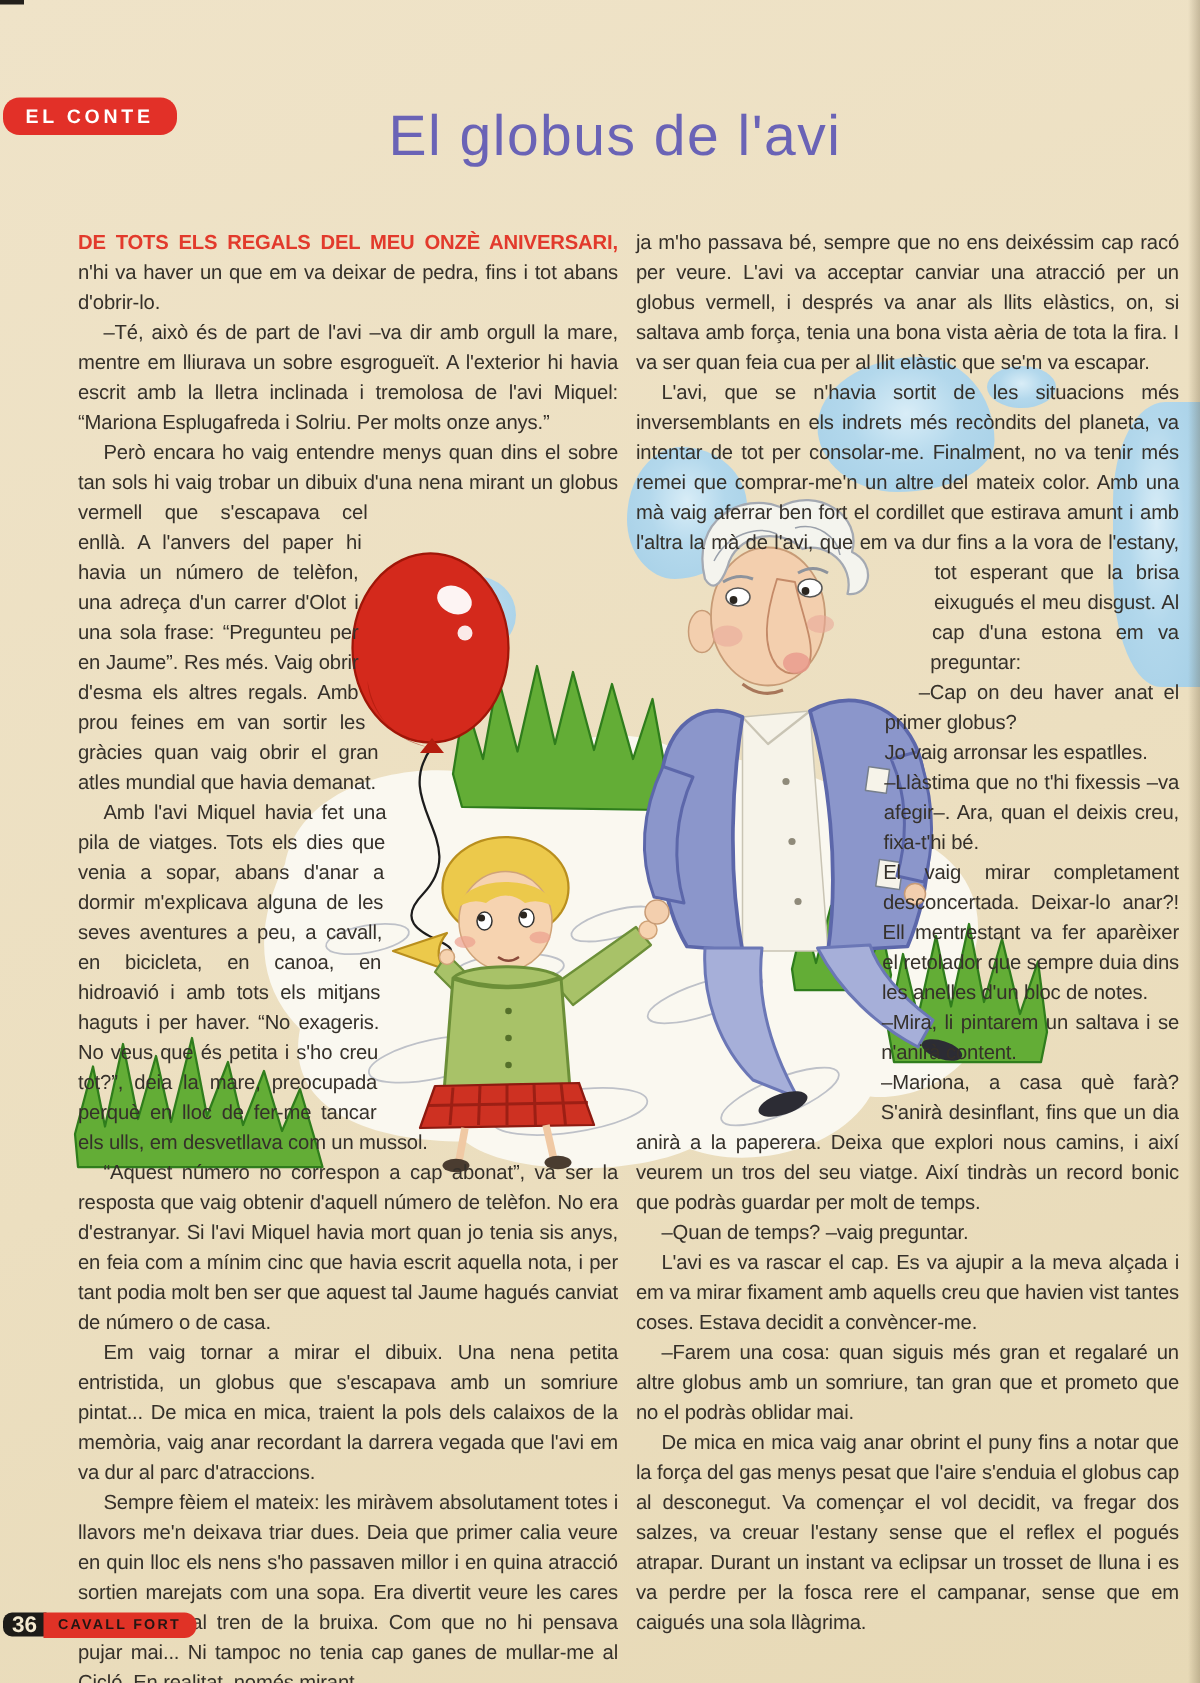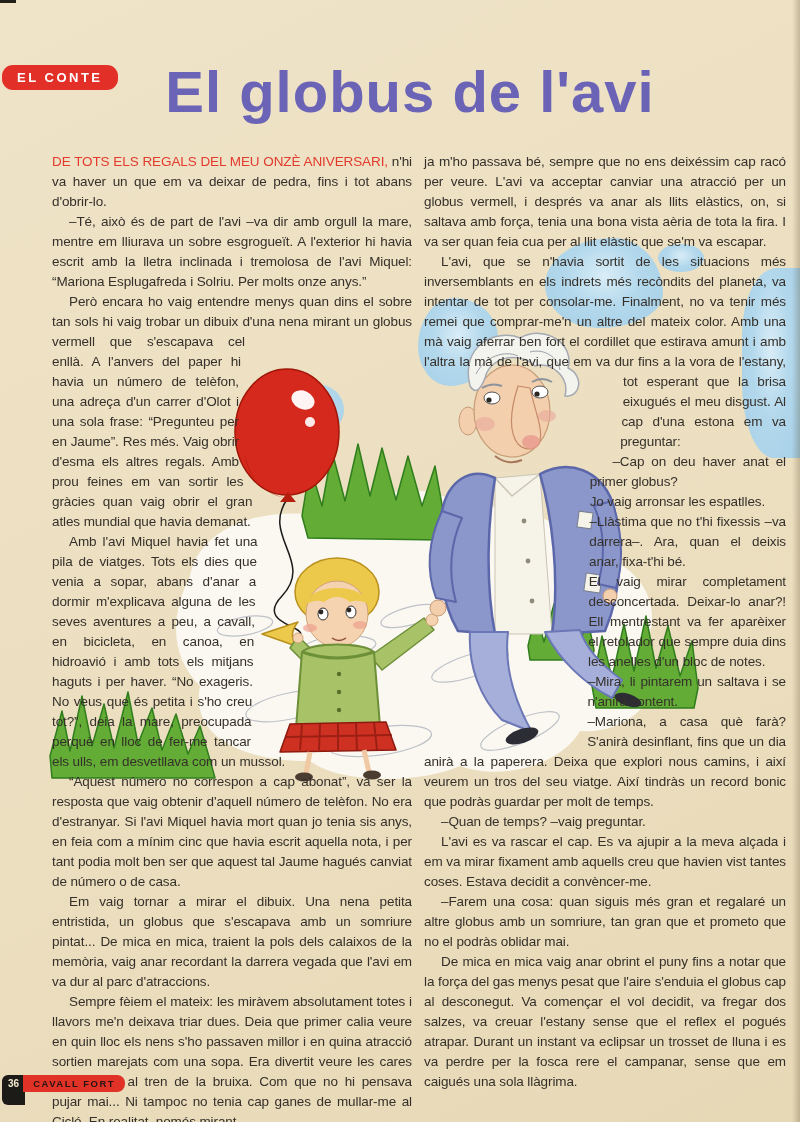--- a/index.html
+++ b/index.html
@@ -12,22 +12,22 @@
   .edge-shadow { position:absolute; right:0; top:0; width:8px; height:100%;
     background:linear-gradient(to left, rgba(90,75,45,.28), rgba(90,75,45,0)); z-index:5; }
 
   
   .badge {
     position:absolute; left:2px; top:45px; height:25px; line-height:25px;
     padding:0 15px; background:#e23028; color:#fff; font-weight:bold;
     font-size:13px; letter-spacing:2.5px; border-radius:11px; z-index:4;margin-top:20px;
   }
   .title {
-    position:absolute; left:80px; top:58px; width:660px; text-align:center;
-    font-size:58px; font-weight:bold; color:#6a63b6; letter-spacing:1px; z-index:4;
+    position:absolute; left:80px; top:70px; width:660px; text-align:center;
+    font-size:38px; font-weight:normal; color:#6a63b6; letter-spacing:1px; z-index:4;
   }
 
   
   .sky { position:absolute; z-index:1;
     background: radial-gradient(ellipse at 50% 42%, #d9edf7 0%, #b3d8ec 45%, #a5cfe6 100%);
   }
   .sky-1 { left:545px; top:238px; width:118px; height:90px; border-radius:58% 42% 55% 45% / 52% 62% 38% 48%; }
   .sky-2 { left:742px; top:268px; width:58px;  height:190px; border-radius:60% 0 0 55% / 35% 0 0 40%; }
   .sky-3 { left:418px; top:298px; width:80px;  height:88px; border-radius:45% 55% 60% 40% / 55% 45% 55% 45%; }
   .sky-4 { left:284px; top:384px; width:60px;  height:52px; border-radius:55% 45% 50% 50% / 60% 50% 50% 40%; }
@@ -39,38 +39,38 @@
   
   .col {
     position:absolute; top:152px; z-index:3;
     font-size:13.5px; line-height:20px; letter-spacing:-0.1px;
     color:#35302a; text-align:justify;
   }
   .col-left  { left:52px;  width:360px; }
   .col-right { left:424px; width:362px; }
   .para { margin:0; }
   .indent { text-indent:17px; }
-  .lead-caps { color:#e23a2c; font-weight:normal; }
+  .lead-caps { color:#e23a2c; font-weight:bold; }
 
   .pusher-r { float:right; width:0; height:190px; }
   .spacer-r {
     float:right; clear:right; width:175px; height:405px;
     shape-outside: polygon(175px 0px, 10px 0px, 2px 40px, 2px 120px, 22px 165px, 14px 405px, 175px 405px);
   }
   .pusher-l { float:left; width:0; height:232px; }
   .spacer-l {
     float:left; clear:left; width:199px; height:365px;
     shape-outside: polygon(0px 0px, 199px 3px, 196px 50px, 166px 72px, 163px 365px, 0px 365px);
   }
 
   
   .footer { position:absolute; left:2px; top:1075px; height:17px; z-index:4; display:flex; }
   .page-num {
-    background:#1d1b18; color:#f3e9d0; font-weight:bold; font-size:10px;
-    height:30px; line-height:17px; padding:0 6px; border-radius:6px 0 0 6px;
+    background:#1d1b18; color:#f3e9d0; font-weight:bold; font-size:15px;
+    height:16px; line-height:17px; padding:0 6px; border-radius:6px 0 0 6px;
   }
   .mag-name {
     background:#e03226; color:#241512; font-weight:bold; font-size:9.5px;
     height:17px; line-height:17px; padding:0 10px; letter-spacing:1.5px;
     border-radius:0 8px 8px 0; margin-left:-2px;
   }
 </style>
 </head>
 <body>
 
@@ -217,21 +217,21 @@
     <p class="para indent">Sempre fèiem el mateix: les miràvem absolutament totes i llavors me'n deixava triar dues. Deia que primer calia veure en quin lloc els nens s'ho passaven millor i en quina atracció sortien marejats com una sopa. Era divertit veure les cares espantades al tren de la bruixa. Com que no hi pensava pujar mai... Ni tampoc no tenia cap ganes de mullar-me al Cicló. En realitat, només mirant</p>
   </div>
 
   <div class="col col-right">
     <div class="pusher-l"></div>
     <div class="spacer-l"></div>
     <p class="para">ja m'ho passava bé, sempre que no ens deixéssim cap racó per veure. L'avi va acceptar canviar una atracció per un globus vermell, i després va anar als llits elàstics, on, si saltava amb força, tenia una bona vista aèria de tota la fira. I va ser quan feia cua per al llit elàstic que se'm va escapar.</p>
     <p class="para indent">L'avi, que se n'havia sortit de les situacions més inversemblants en els indrets més recòndits del planeta, va intentar de tot per consolar-me. Finalment, no va tenir més remei que comprar-me'n un altre del mateix color. Amb una mà vaig aferrar ben fort el cordillet que estirava amunt i amb l'altra la mà de l'avi, que em va dur fins a la vora de l'estany, tot esperant que la brisa eixugués el meu disgust. Al cap d'una estona em va preguntar:</p>
     <p class="para indent">–Cap on deu haver anat el primer globus?</p>
     <p class="para">Jo vaig arronsar les espatlles.</p>
-    <p class="para">–Llàstima que no t'hi fixessis –va darrera–. Ara, quan el deixis anar, fixa-t'hi bé.</p>
+    <p class="para">–Llàstima que no t'hi fixessis –va afegir–. Ara, quan el deixis creu, fixa-t'hi bé.</p>
     <p class="para">El vaig mirar completament desconcertada. Deixar-lo anar?! Ell mentrestant va fer aparèixer el retolador que sempre duia dins les anelles d'un bloc de notes.</p>
     <p class="para">–Mira, li pintarem un saltava i se n'anirà content.</p>
     <p class="para">–Mariona, a casa què farà? S'anirà desinflant, fins que un dia anirà a la paperera. Deixa que explori nous camins, i així veurem un tros del seu viatge. Així tindràs un record bonic que podràs guardar per molt de temps.</p>
     <p class="para indent">–Quan de temps? –vaig preguntar.</p>
     <p class="para indent">L'avi es va rascar el cap. Es va ajupir a la meva alçada i em va mirar fixament amb aquells creu que havien vist tantes coses. Estava decidit a convèncer-me.</p>
     <p class="para indent">–Farem una cosa: quan siguis més gran et regalaré un altre globus amb un somriure, tan gran que et prometo que no el podràs oblidar mai.</p>
     <p class="para indent">De mica en mica vaig anar obrint el puny fins a notar que la força del gas menys pesat que l'aire s'enduia el globus cap al desconegut. Va començar el vol decidit, va fregar dos salzes, va creuar l'estany sense que el reflex el pogués atrapar. Durant un instant va eclipsar un trosset de lluna i es va perdre per la fosca rere el campanar, sense que em caigués una sola llàgrima.</p>
   </div>
 
   <div class="footer">

